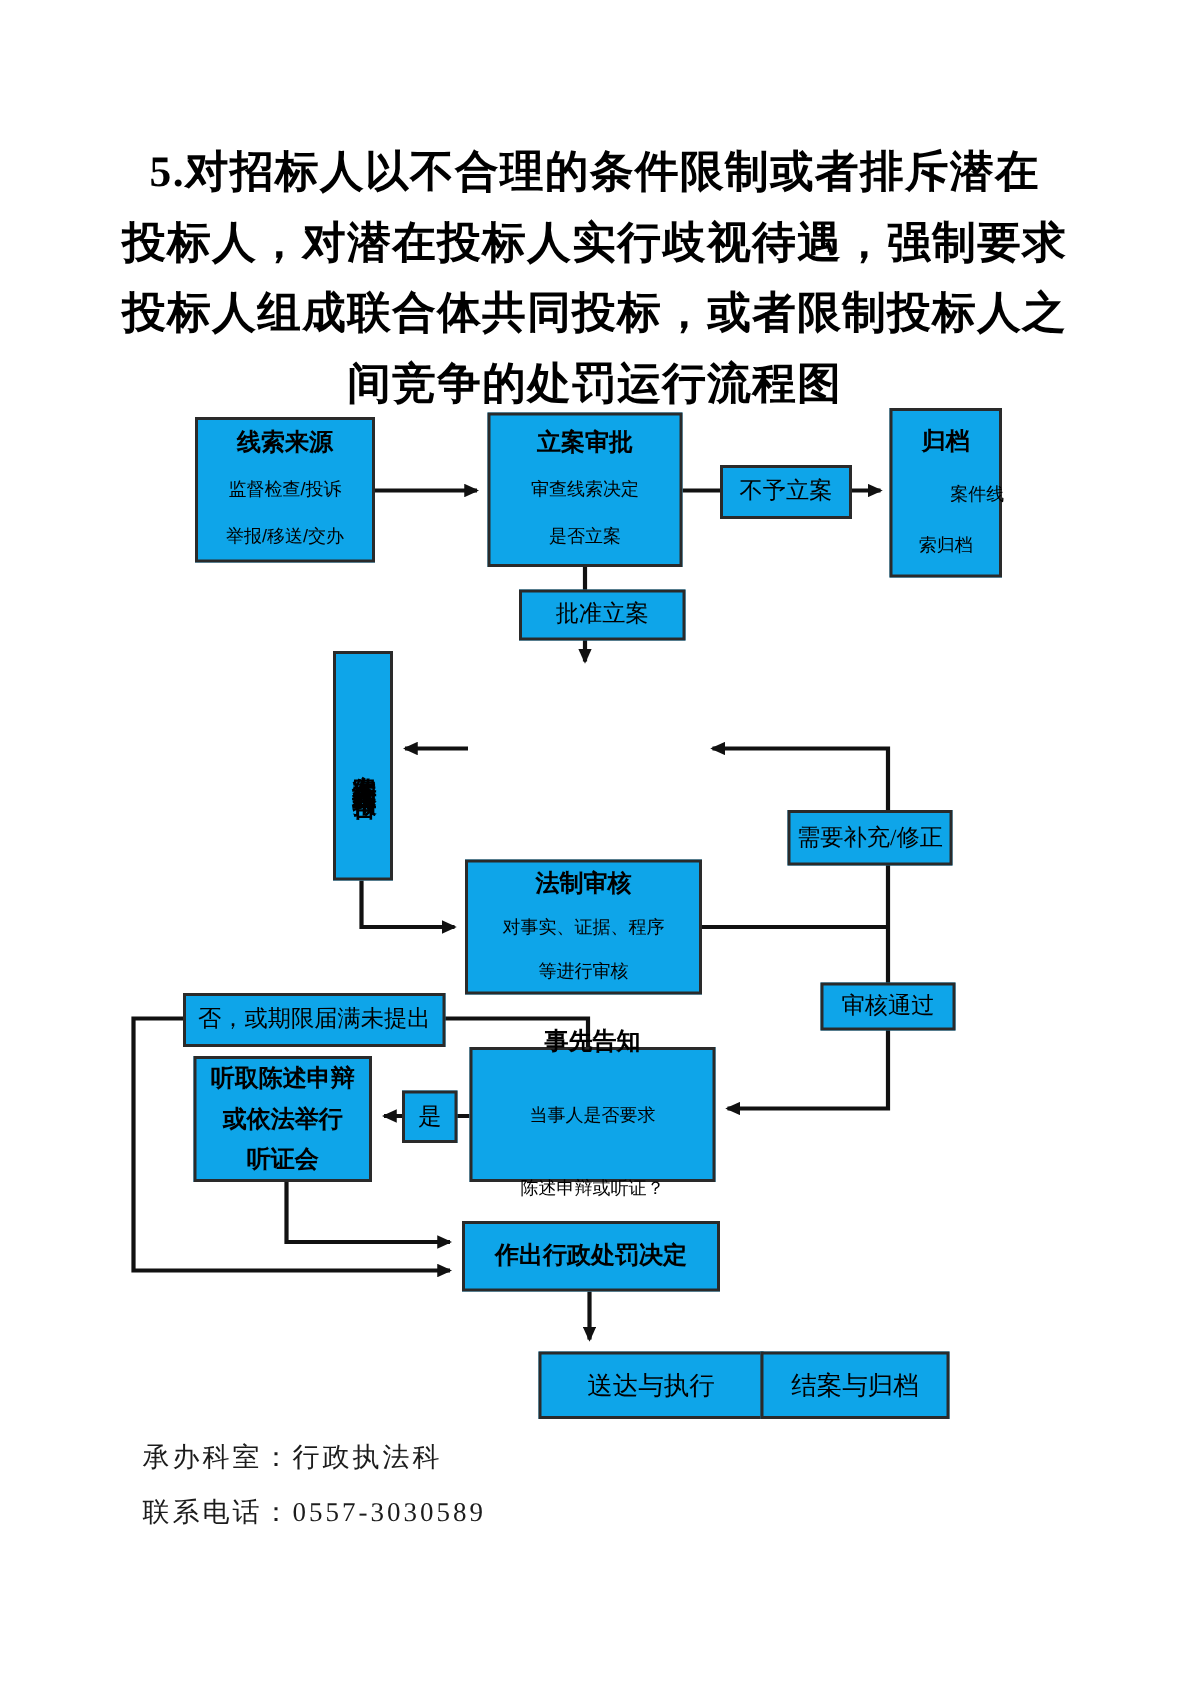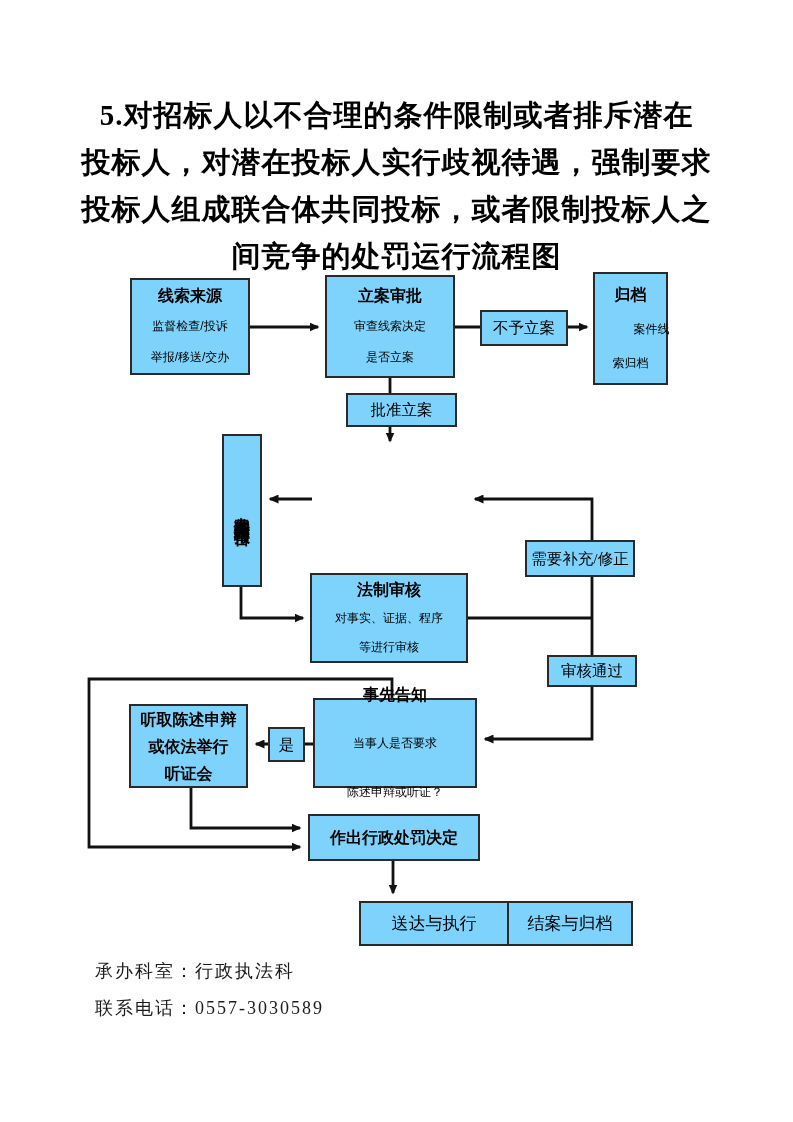--- a/index.html
+++ b/index.html
@@ -3,21 +3,21 @@
 <meta charset="utf-8">
 <style>
   html,body{margin:0;padding:0;background:#ffffff;}
   .page{position:relative;width:793px;height:1122px;background:#ffffff;overflow:hidden;
         font-family:"Liberation Serif",serif;color:#000;padding-left:32px;}
   .title{position:absolute;left:0;top:92px;width:793px;text-align:center;
          font-family:"Liberation Serif",serif;font-weight:700;font-size:29px;
          line-height:47px;letter-spacing:1px;color:#000;}
   .title span{display:block;}
   svg.wires{position:absolute;left:0;top:0;z-index:1;}
-  .box{position:absolute;background:#7dd3fc;border:2px solid #2a2a2a;box-sizing:border-box;
+  .box{position:absolute;background:#0ea5e9;border:2px solid #2a2a2a;box-sizing:border-box;
        display:flex;flex-direction:column;align-items:center;justify-content:center;
        text-align:center;z-index:2;}
   .t{font-family:"Liberation Sans",sans-serif;font-weight:700;font-size:16px;line-height:31px;white-space:nowrap;}
   .b{font-family:Liberation Sans, sans-serif;font-size:12px;line-height:31px;white-space:nowrap;}
   .lab{font-family:"Liberation Serif",serif;font-size:15.5px;line-height:18px;white-space:nowrap;}
   .big{font-family:"Liberation Serif",serif;font-size:17px;white-space:nowrap;}
   .boldline{font-family:"Liberation Sans",sans-serif;font-weight:700;font-size:16px;line-height:27px;white-space:nowrap;}
   .vert{writing-mode:vertical-rl;text-orientation:upright;font-family:"Liberation Sans",sans-serif;
         font-weight:700;font-size:16px;letter-spacing:2px;line-height:36px;}
   .footer{position:absolute;left:95px;top:953px;font-family:"Liberation Serif",serif;
@@ -110,20 +110,23 @@
   <div class="box" style="left:310px;top:573px;width:158px;height:90px;">
     <div class="t" style="line-height:29px;">法制审核</div>
     <div class="b" style="line-height:29px;">对事实、证据、程序</div>
     <div class="b" style="line-height:29px;">等进行审核</div>
   </div>
 
   <div class="box" style="left:547px;top:655px;width:90px;height:32px;">
     <div class="lab">审核通过</div>
   </div>
 
+  <div class="box" style="left:122px;top:662px;width:175px;height:36px;">
+    <div class="lab">否，或期限届满未提出</div>
+  </div>
 
   <div class="box" style="left:129px;top:704px;width:119px;height:84px;">
     <div class="boldline">听取陈述申辩</div>
     <div class="boldline">或依法举行</div>
     <div class="boldline">听证会</div>
   </div>
 
   <div class="box" style="left:268px;top:727px;width:37px;height:35px;">
     <div class="lab">是</div>
   </div>

